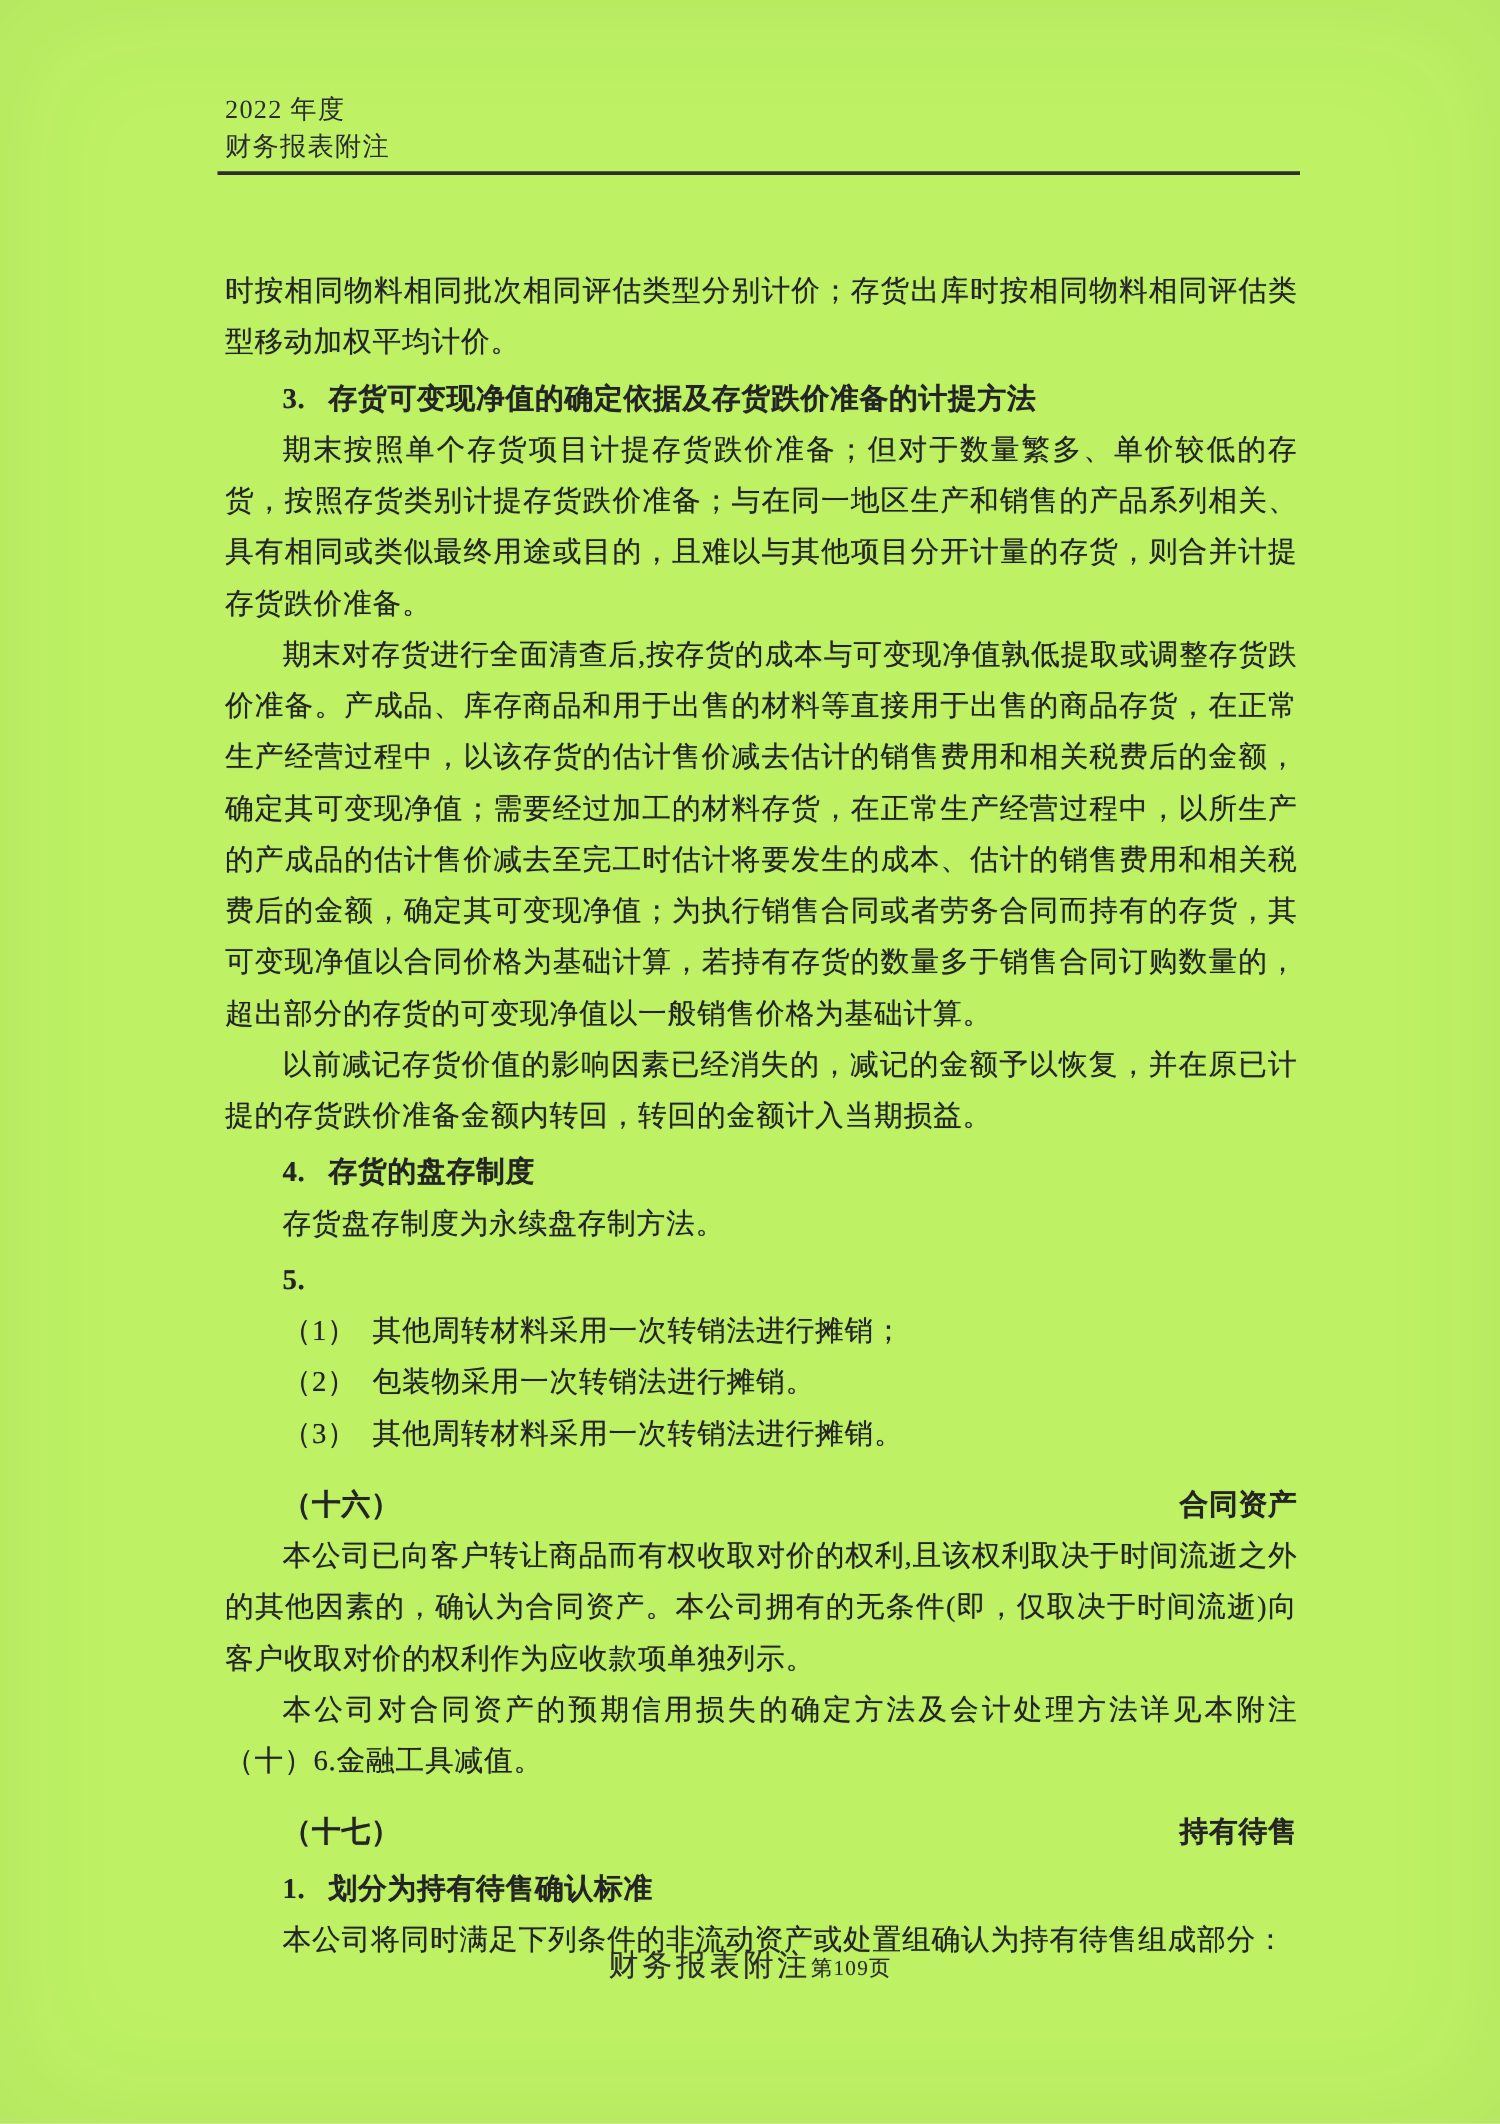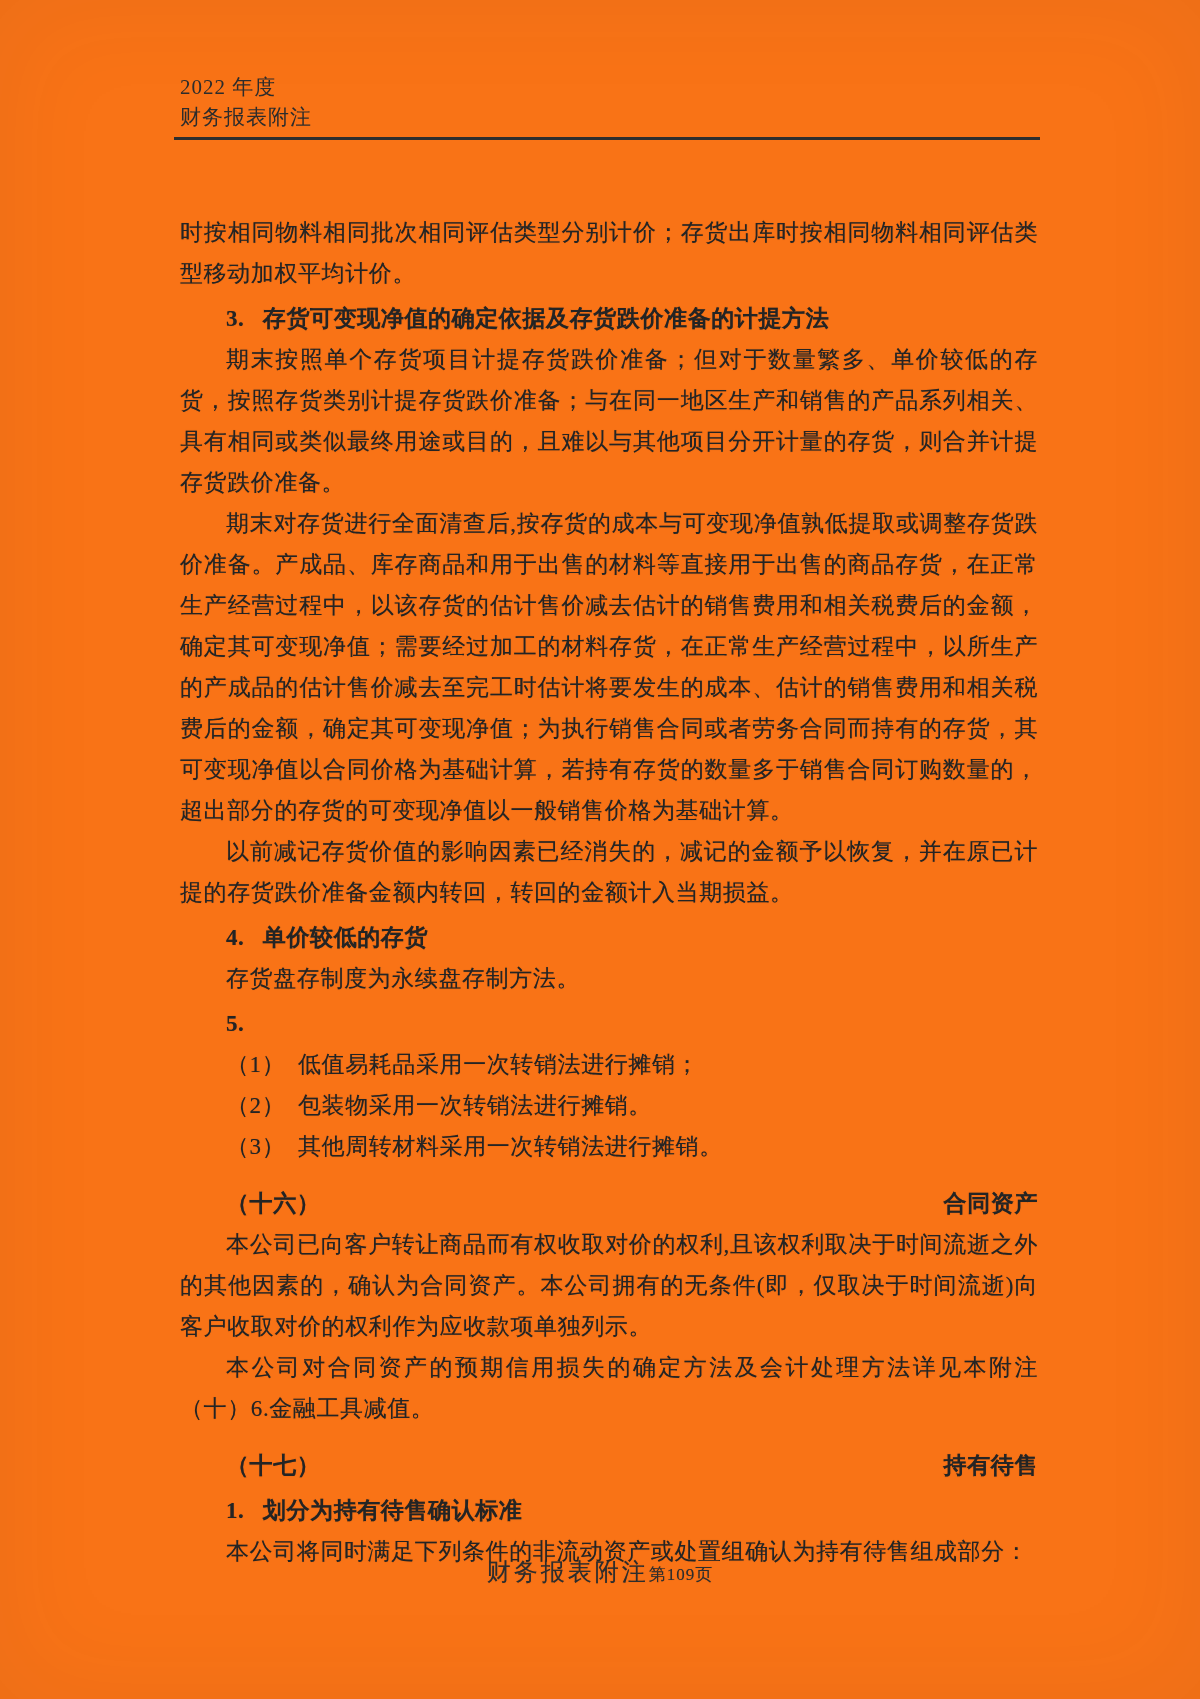--- a/index.html
+++ b/index.html
@@ -1,20 +1,20 @@
 <!DOCTYPE html>
 <html><head>
 <meta charset="utf-8">
 <style>
   html,body{margin:0;padding:0;background:#e9e9e7;}
   .page{
     position:relative;
     width:1200px;height:1699px;
     margin:0 auto;
-    background:#f97316;
+    background:#bef264;
     box-shadow:inset 0 0 110px rgba(60,60,55,0.07);
     font-family:"Liberation Serif","DejaVu Serif",serif;
     color:#242424;
     overflow:hidden;
   }
   
   .doc-header{
     padding:72px 162px 0 180px;
     font-size:21px;line-height:30px;
     color:#2c2c2c;letter-spacing:1px;
@@ -75,32 +75,32 @@
     </div>
 
     <p class="para">期末按照单个存货项目计提存货跌价准备；但对于数量繁多、单价较低的存货，按照存货类别计提存货跌价准备；与在同一地区生产和销售的产品系列相关、具有相同或类似最终用途或目的，且难以与其他项目分开计量的存货，则合并计提存货跌价准备。</p>
 
     <p class="para">期末对存货进行全面清查后,按存货的成本与可变现净值孰低提取或调整存货跌价准备。产成品、库存商品和用于出售的材料等直接用于出售的商品存货，在正常生产经营过程中，以该存货的估计售价减去估计的销售费用和相关税费后的金额，确定其可变现净值；需要经过加工的材料存货，在正常生产经营过程中，以所生产的产成品的估计售价减去至完工时估计将要发生的成本、估计的销售费用和相关税费后的金额，确定其可变现净值；为执行销售合同或者劳务合同而持有的存货，其可变现净值以合同价格为基础计算，若持有存货的数量多于销售合同订购数量的，超出部分的存货的可变现净值以一般销售价格为基础计算。</p>
 
     <p class="para">以前减记存货价值的影响因素已经消失的，减记的金额予以恢复，并在原已计提的存货跌价准备金额内转回，转回的金额计入当期损益。</p>
 
     <div class="num-heading">
       <span>4.</span>
-      <span>单价较低的存货</span>
+      <span>存货的盘存制度</span>
     </div>
 
     <p class="para">存货盘存制度为永续盘存制方法。</p>
 
     <div class="num-heading">
       <span>5.</span>
     </div>
 
     <div class="list-row">
       <span class="list-label">（1）</span>
-      <span class="list-text">低值易耗品采用一次转销法进行摊销；</span>
+      <span class="list-text">其他周转材料采用一次转销法进行摊销；</span>
     </div>
     <div class="list-row">
       <span class="list-label">（2）</span>
       <span class="list-text">包装物采用一次转销法进行摊销。</span>
     </div>
     <div class="list-row">
       <span class="list-label">（3）</span>
       <span class="list-text">其他周转材料采用一次转销法进行摊销。</span>
     </div>
 

